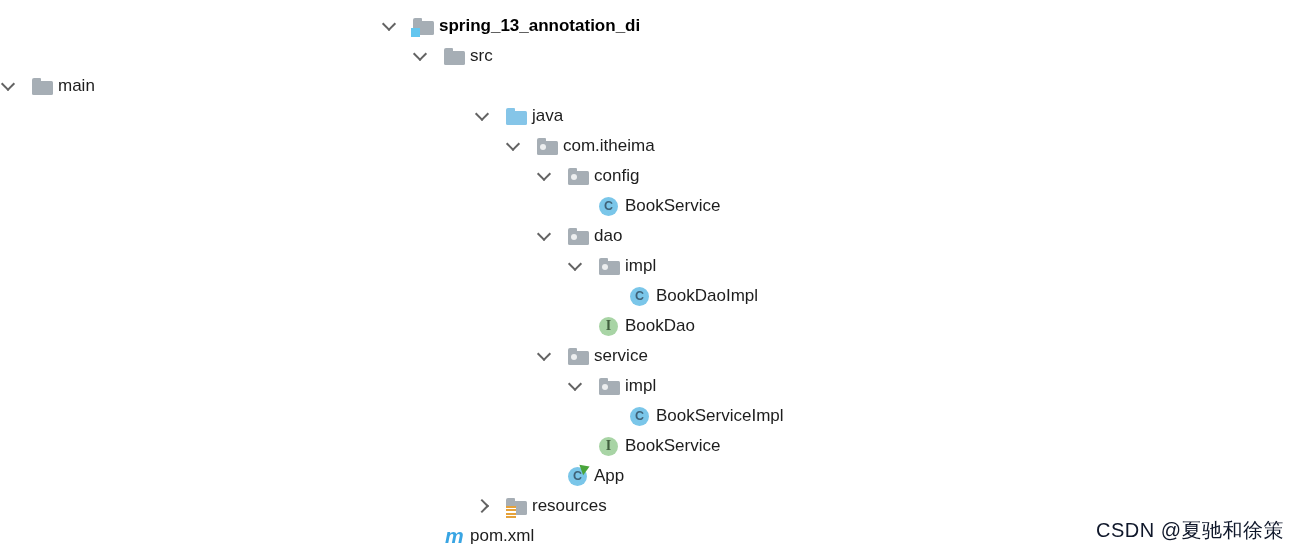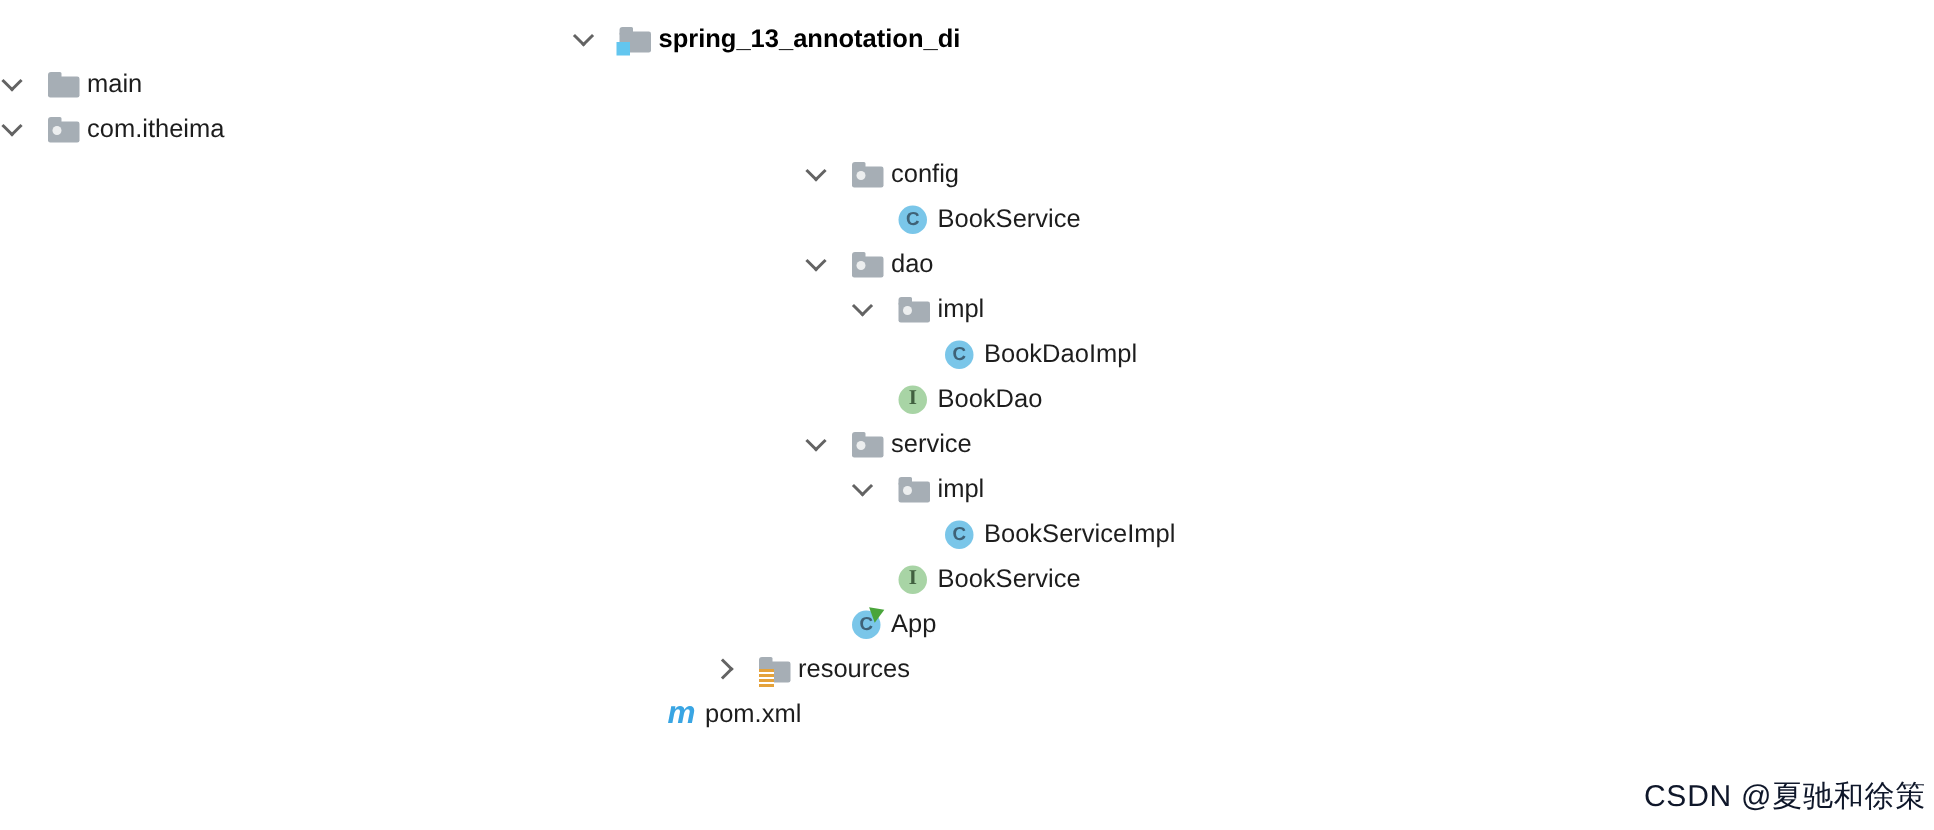--- a/index.html
+++ b/index.html
@@ -9,21 +9,21 @@
     font-family:"Liberation Sans", sans-serif;
     position:relative;
     overflow:hidden;
   }
   .tree { position:absolute; top:11px; left:0; }
   .row { height:30px; display:flex; align-items:center; cursor:default; }
   .lvl0 { padding-left:381px; }
   .lvl1 { padding-left:412px; }
   .lvl2 { }
   .lvl3 { padding-left:474px; }
-  .lvl4 { }
+  .lvl4 { padding-left:505px; }
   .lvl5 { padding-left:536px; }
   .lvl6 { padding-left:567px; }
   .lvl7 { padding-left:598px; }
 
   
   .chev { width:32px; height:18px; position:relative; flex:0 0 32px; cursor:pointer; }
   .chev::before {
     content:""; position:absolute; width:8px; height:8px;
     border-right:2px solid #636363; border-bottom:2px solid #636363;
   }
@@ -91,29 +91,43 @@
   <div class="row lvl0">
     <span class="chev down"></span>
     <span class="icon-box">
         <span class="folder">
           <span class="badge-module"></span>
         </span>
       </span>
     <span class="label bold">spring_13_annotation_di</span>
   </div>
 
+  <div class="row lvl1">
+    <span class="chev down"></span>
+    <span class="icon-box">
+        <span class="folder"></span>
+      </span>
+    <span class="label">src</span>
+  </div>
 
   <div class="row lvl2">
     <span class="chev down"></span>
     <span class="icon-box">
         <span class="folder"></span>
       </span>
     <span class="label">main</span>
   </div>
 
+  <div class="row lvl3">
+    <span class="chev down"></span>
+    <span class="icon-box">
+        <span class="folder blue"></span>
+      </span>
+    <span class="label">java</span>
+  </div>
 
   <div class="row lvl4">
     <span class="chev down"></span>
     <span class="icon-box">
         <span class="folder pkg"></span>
       </span>
     <span class="label">com.itheima</span>
   </div>
 
   <div class="row lvl5">

